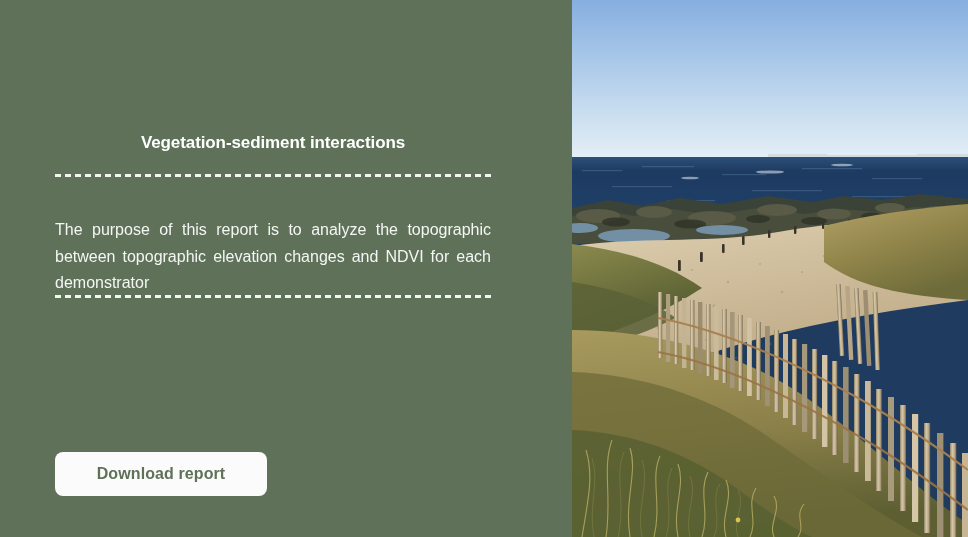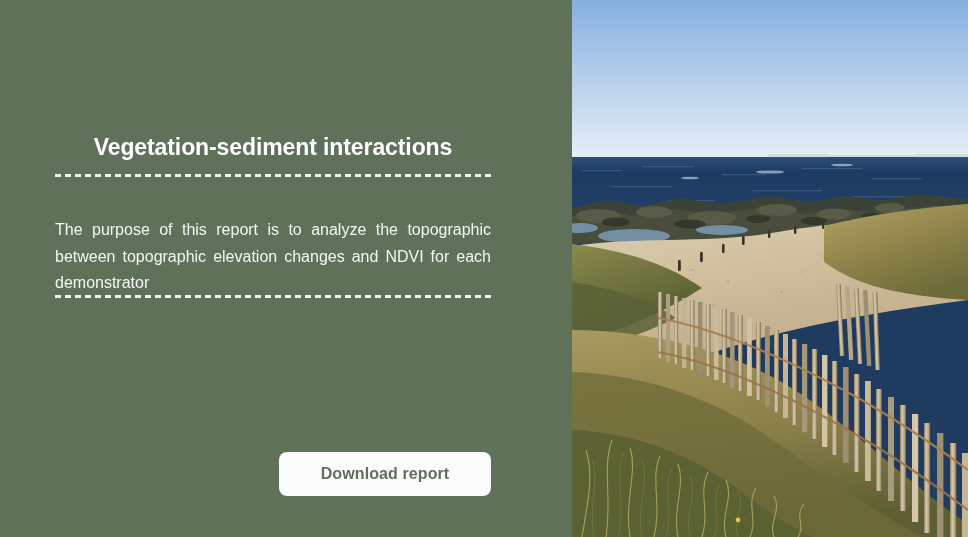--- a/index.html
+++ b/index.html
@@ -39,21 +39,21 @@
     height: 537px;
   }
 
   .report-title {
     position: absolute;
     top: 118px;
     left: 0;
     width: 436px;
     text-align: center;
     color: #ffffff;
-    font-size: 23px;
+    font-size: 17px;
     font-weight: bold;
     letter-spacing: -0.1px;
     line-height: 28px;
     white-space: nowrap;
   }
 
   .divider {
     position: absolute;
     left: 0;
     width: 436px;
@@ -77,21 +77,21 @@
     text-align: justify;
     text-justify: inter-word;
   }
 
   .download-wrap {
     position: absolute;
     left: 0;
     top: 452px;
     width: 436px;
     display: flex;
-    justify-content: flex-end;
+    justify-content: flex-start;
   }
 
   .download-button {
     display: inline-flex;
     align-items: center;
     justify-content: center;
     width: 212px;
     height: 44px;
     background: #fbfbfb;
     color: #5f7159;

